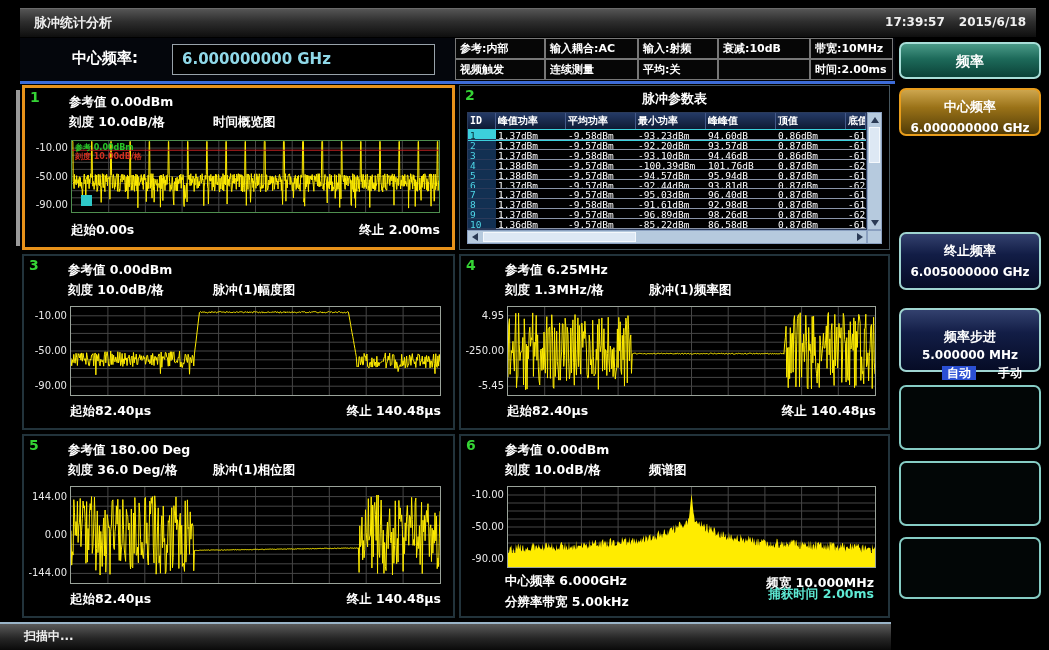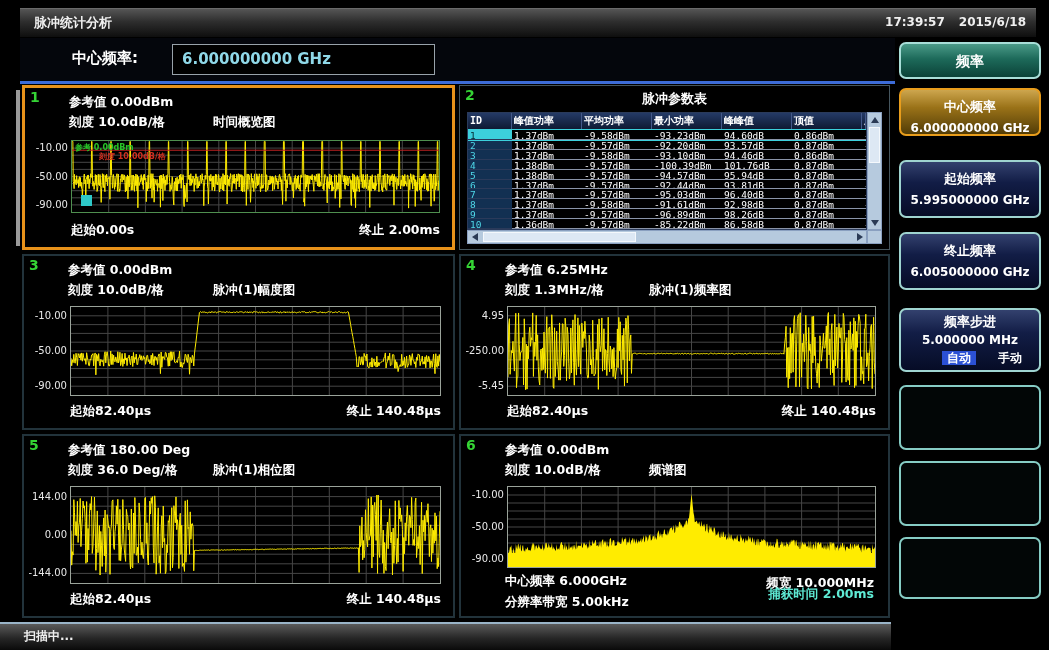--- a/index.html
+++ b/index.html
@@ -30,21 +30,21 @@
   .sb-freq{top:42px;height:37px;border:2px solid #a8ded8;
     background:linear-gradient(180deg,#4a9a88 0%,#1d6a5a 45%,#0b4238 100%);}
   .sb-freq .bl{margin-top:9px;font-size:14px;}
   .sb-gold{top:88px;height:48px;border:2px solid #e89d1c;
     background:linear-gradient(180deg,#cfa causes 0%,#9a7218 40%,#523c06 100%);
     background:linear-gradient(180deg,#cda64e 0%,#9a7218 40%,#523c06 100%);}
   .sb-navy{border:2px solid #9fd4d0;background:linear-gradient(180deg,#33416e 0%,#121d46 38%,#060c26 100%);}
   .sb-start{top:160px;height:58px;}
   .sb-stop{top:232px;height:58px;}
   .sb-step{top:308px;height:64px;}
-  .sb-step .bl{margin-top:3px;}
+  .sb-step .bl{margin-top:18px;}
   .sb-step .bv{margin-top:2px;}
   .togrow{margin-top:3px;font:bold 12px "DejaVu Sans",sans-serif;margin-left:24px;}
   .tog-on{background:#2b50d4;color:#fff;padding:0 5px;margin-right:22px;}
   .tog-off{color:#fff;}
   .sb-empty{border:2px solid #86ccc4;background:#020606;}
   .sb-e1{top:385px;height:65px;} .sb-e2{top:461px;height:65px;} .sb-e3{top:537px;height:62px;}
   
   .statusbar{position:absolute;left:0;top:622px;width:891px;height:26px;
     background:linear-gradient(180deg,#5a5a5a 0%,#262626 55%,#0a0a0a 100%);
     border-top:2px solid #9ab4c8;}
@@ -67,38 +67,38 @@
   .p6 .plot{bottom:48px;}
   .plot svg{width:100%;height:100%;display:block;}
   .gl{stroke:#464646;stroke-width:1;vector-effect:non-scaling-stroke;}
   .tr{stroke:#ffec00;fill:none;stroke-width:1;vector-effect:non-scaling-stroke;}
   .yt{position:absolute;left:-45px;width:41px;text-align:right;color:#e8e8e8;
       font:10px "DejaVu Sans",sans-serif;}
   .yt0{top:calc(10% - 6px);} .yt1{top:calc(50% - 6px);} .yt2{top:calc(90% - 6px);}
   .xl{position:absolute;left:46px;bottom:8px;color:#fff;font:bold 12.5px "DejaVu Sans",sans-serif;}
   .xr{position:absolute;right:12px;bottom:8px;color:#fff;font:bold 12.5px "DejaVu Sans",sans-serif;}
   .ov1{position:absolute;left:3px;top:1px;color:#27c427;font:bold 8px "DejaVu Sans",sans-serif;}
-  .ov2{position:absolute;left:3px;top:10px;color:#d03020;font:bold 8px "DejaVu Sans",sans-serif;padding-left:24px;}
+  .ov2{position:absolute;left:3px;top:10px;color:#d03020;font:bold 8px "DejaVu Sans",sans-serif;}
   .cymark{position:absolute;left:2.5%;bottom:9%;width:11px;height:11px;background:#2ec8c8;}
   .f6l1{position:absolute;left:44px;bottom:26px;color:#fff;font:bold 12.5px "DejaVu Sans",sans-serif;}
   .f6l2{position:absolute;left:44px;bottom:5px;color:#fff;font:bold 12.5px "DejaVu Sans",sans-serif;}
   .f6r1{position:absolute;right:14px;bottom:24px;color:#fff;font:bold 12.5px "DejaVu Sans",sans-serif;}
   .f6r2{position:absolute;right:14px;bottom:13px;color:#5eead4;font:bold 12.5px "DejaVu Sans",sans-serif;text-align:right;}
   
   .t2title{position:absolute;left:0;right:0;top:4px;text-align:center;color:#fff;
     font:bold 13px "DejaVu Sans",sans-serif;}
   .tbl{position:absolute;left:7px;right:7px;top:26px;bottom:5px;display:grid;
     grid-template-columns:1fr 15px;grid-template-rows:1fr 14px;font-family:"DejaVu Sans Mono",monospace;}
   .tmain{display:flex;flex-direction:column;overflow:hidden;border:1px solid #2a3a5a;}
   .trow{display:flex;flex:1;min-height:0;position:relative;background:#000;}
   .th{flex:none;height:17px;background:linear-gradient(180deg,#243a66,#0d1830);}
   .tc{overflow:hidden;white-space:nowrap;color:#fff;font-size:9.5px;line-height:1.15;padding:1px 0 0 2px;
       box-sizing:border-box;}
   .th .tc{font-weight:bold;font-size:10px;border-right:1px solid #44598a;line-height:15px;padding-top:0;}
-  .c0{width:44px;flex:none;} .cv{width:70px;flex:none;} .clast{flex:1;min-width:0;}
+  .c0{width:28px;flex:none;} .cv{width:70px;flex:none;} .clast{flex:1;min-width:0;}
   .trow:not(.th) .tc{border-bottom:1px solid #8a94a8;}
   .trow:not(.th) .c0{background:#123052;color:#4fd8e8;border-bottom:1px solid #2a3a5a;}
   .trow.sel{box-shadow:0 -1px 0 #3cd0dc,0 1px 0 #3cd0dc;z-index:2;}
   .trow.sel .c0{background:#3cd0dc;color:#052a30;}
   .vscroll,.hscroll,.scorner{background:#b6cade;border:1px solid #8aa0c0;box-sizing:border-box;position:relative;}
   .varr{width:100%;height:13px;display:flex;align-items:center;justify-content:center;}
   .harr{width:13px;height:100%;display:flex;align-items:center;justify-content:center;position:absolute;top:0;}
   .tri-up{width:0;height:0;border-left:4px solid transparent;border-right:4px solid transparent;border-bottom:6px solid #2a3a55;}
   .tri-dn{width:0;height:0;border-left:4px solid transparent;border-right:4px solid transparent;border-top:6px solid #2a3a55;}
   .tri-lf{width:0;height:0;border-top:4px solid transparent;border-bottom:4px solid transparent;border-right:6px solid #2a3a55;}
@@ -114,32 +114,40 @@
 <div id="screen">
 
   <div class="titlebar">
     <span class="ttl">脉冲统计分析</span>
     <span class="clk"><span>17:39:57</span><span>2015/6/18</span></span>
   </div>
 
   <div class="freqbar">
     <span class="cf-label">中心频率:</span>
     <div class="cf-box">6.000000000 GHz</div>
+    <div class="infogrid">
+      <div class="ig">参考:内部</div>
+      <div class="ig">输入耦合:AC</div>
+      <div class="ig">输入:射频</div>
+      <div class="ig">衰减:10dB</div>
+      <div class="ig">带宽:10MHz</div>
+      <div class="ig">视频触发</div>
+      <div class="ig">连续测量</div>
+      <div class="ig">平均:关</div>
+      <div class="ig"></div>
+      <div class="ig">时间:2.00ms</div>
+    </div>
   </div>
 
   <div class="sb sb-freq" style="position:absolute;">
     <div class="bl">频率</div>
   </div>
   <div class="sb sb-gold" style="position:absolute;">
     <div class="bl">中心频率</div>
     <div class="bv">6.000000000 GHz</div>
-  </div>
-  <div class="sb sb-navy sb-start" style="position:absolute;">
-    <div class="bl">起始频率</div>
-    <div class="bv">5.995000000 GHz</div>
   </div>
   <div class="sb sb-navy sb-stop" style="position:absolute;">
     <div class="bl">终止频率</div>
     <div class="bv">6.005000000 GHz</div>
   </div>
   <div class="sb sb-navy sb-step" style="position:absolute;">
     <div class="bl">频率步进</div>
     <div class="bv">5.000000 MHz</div>
     <div class="togrow">
       <span class="tog-on">自动</span><span class="tog-off">手动</span>

